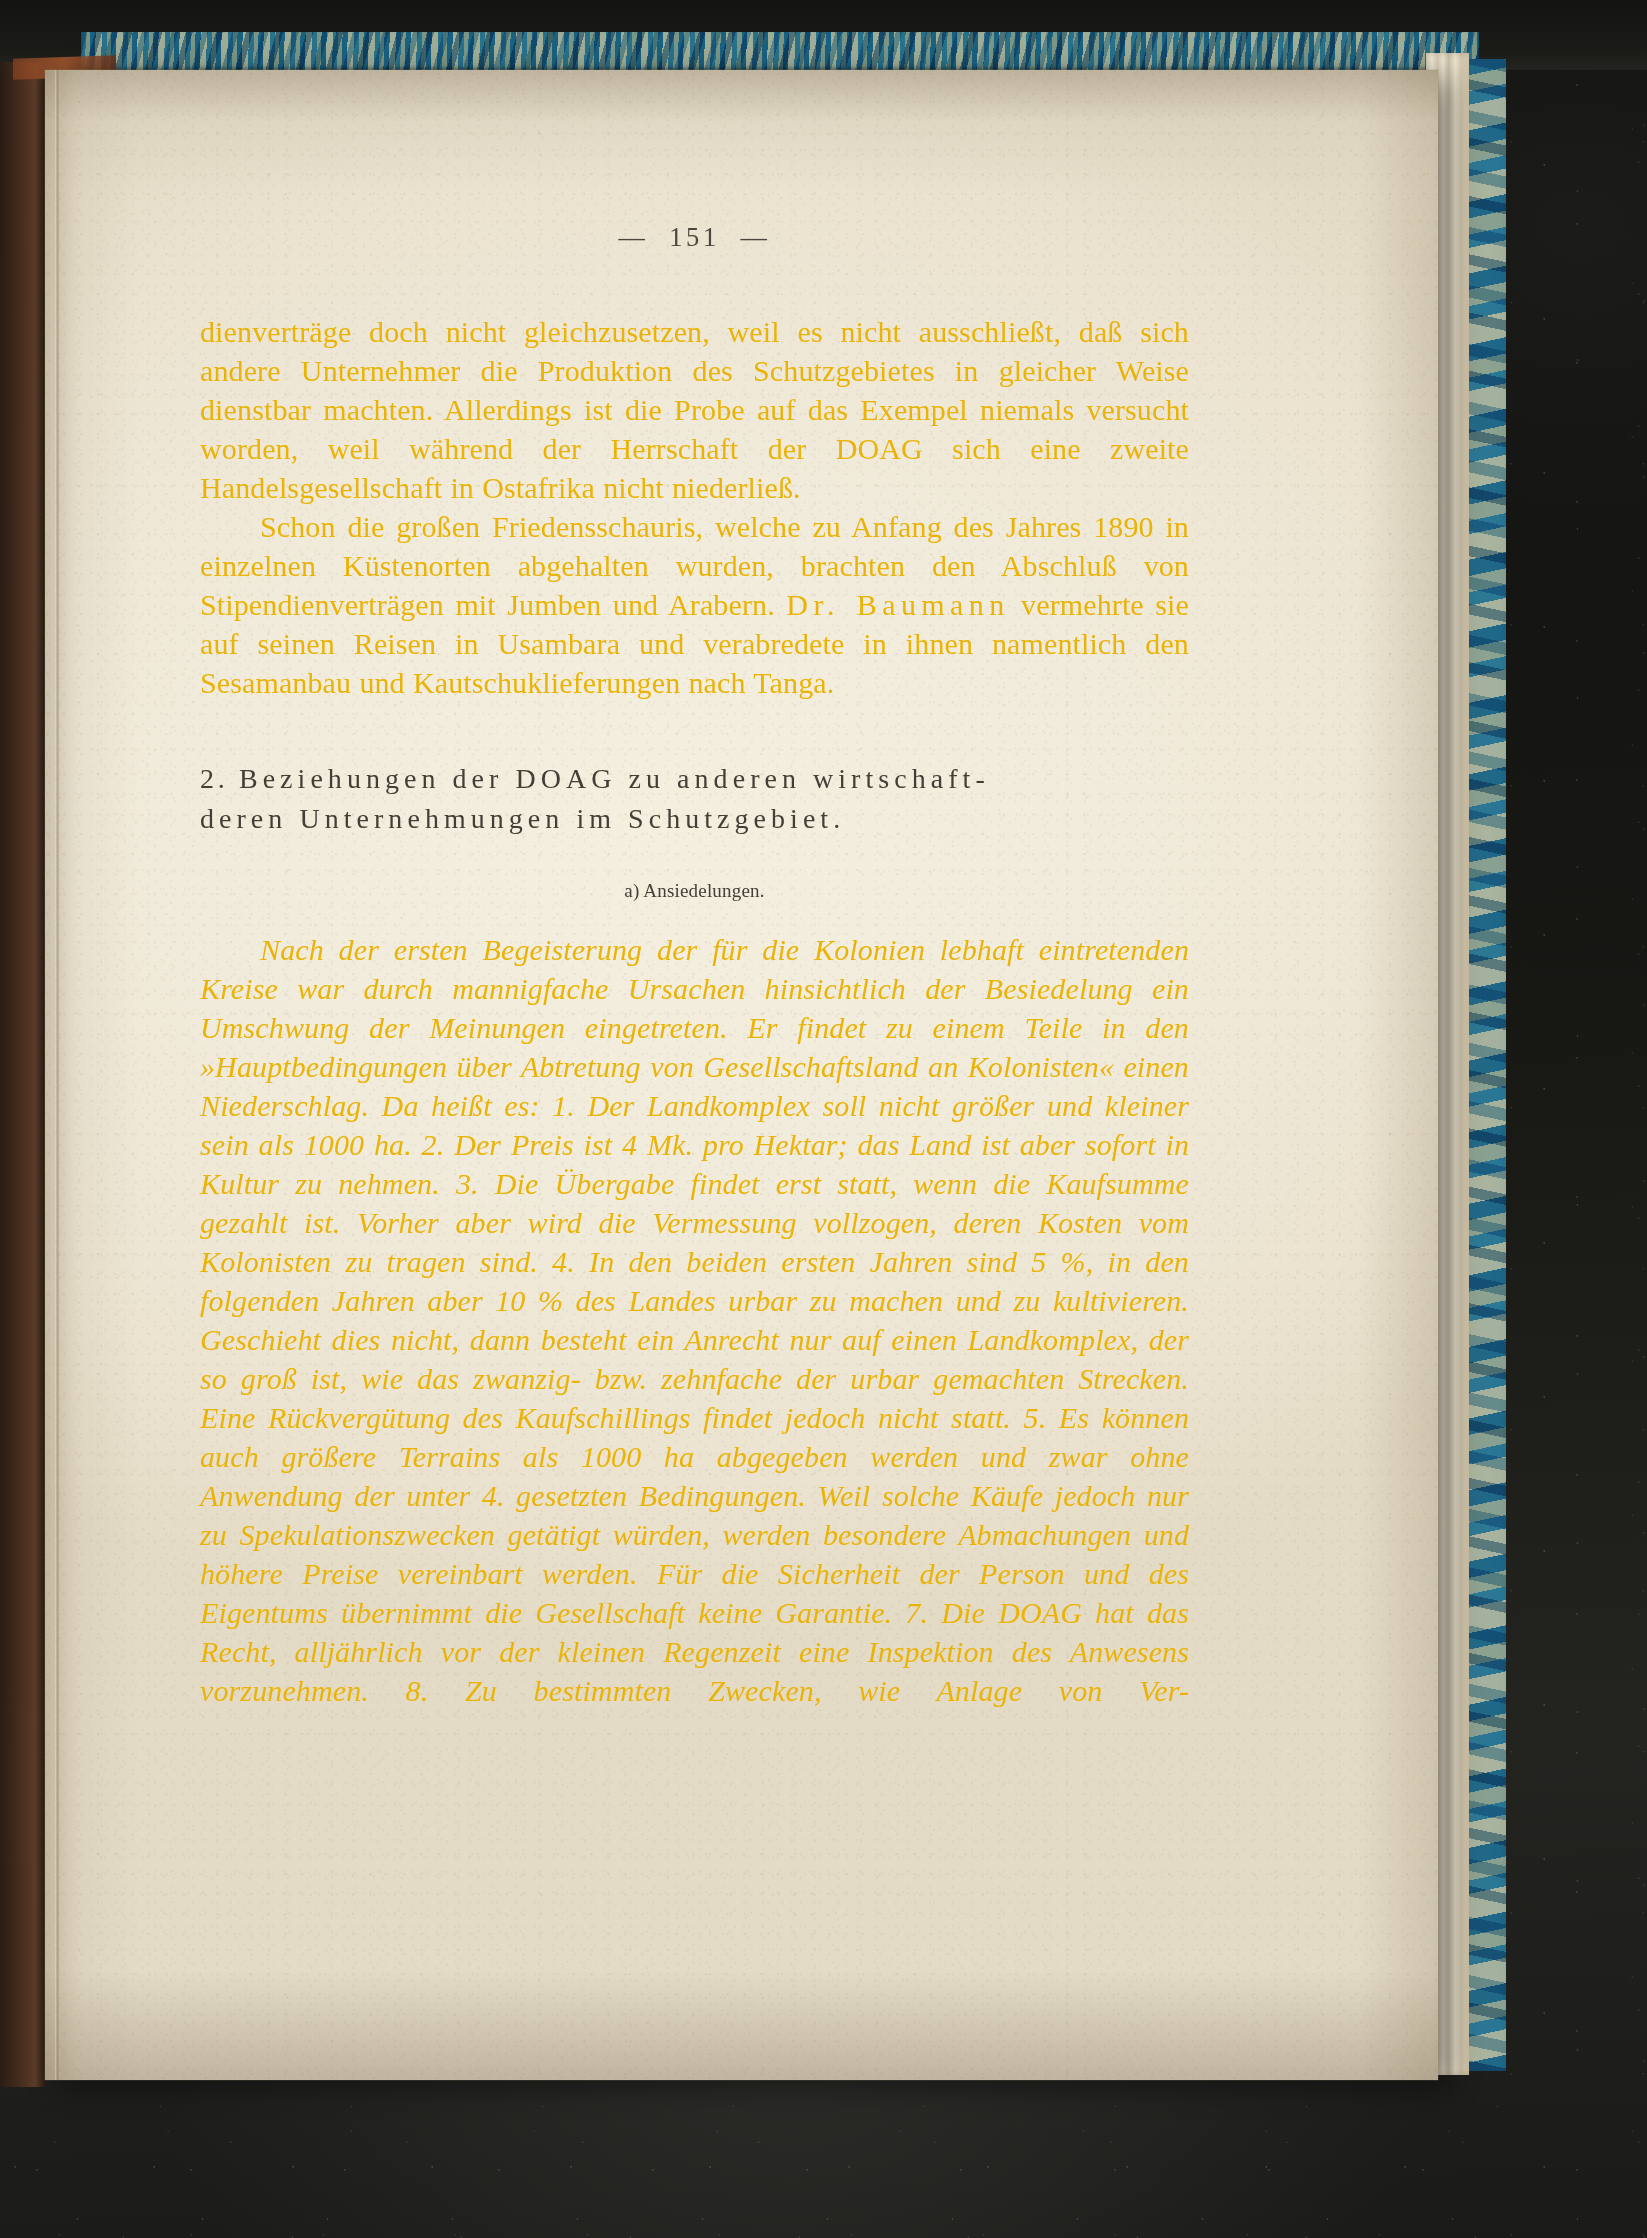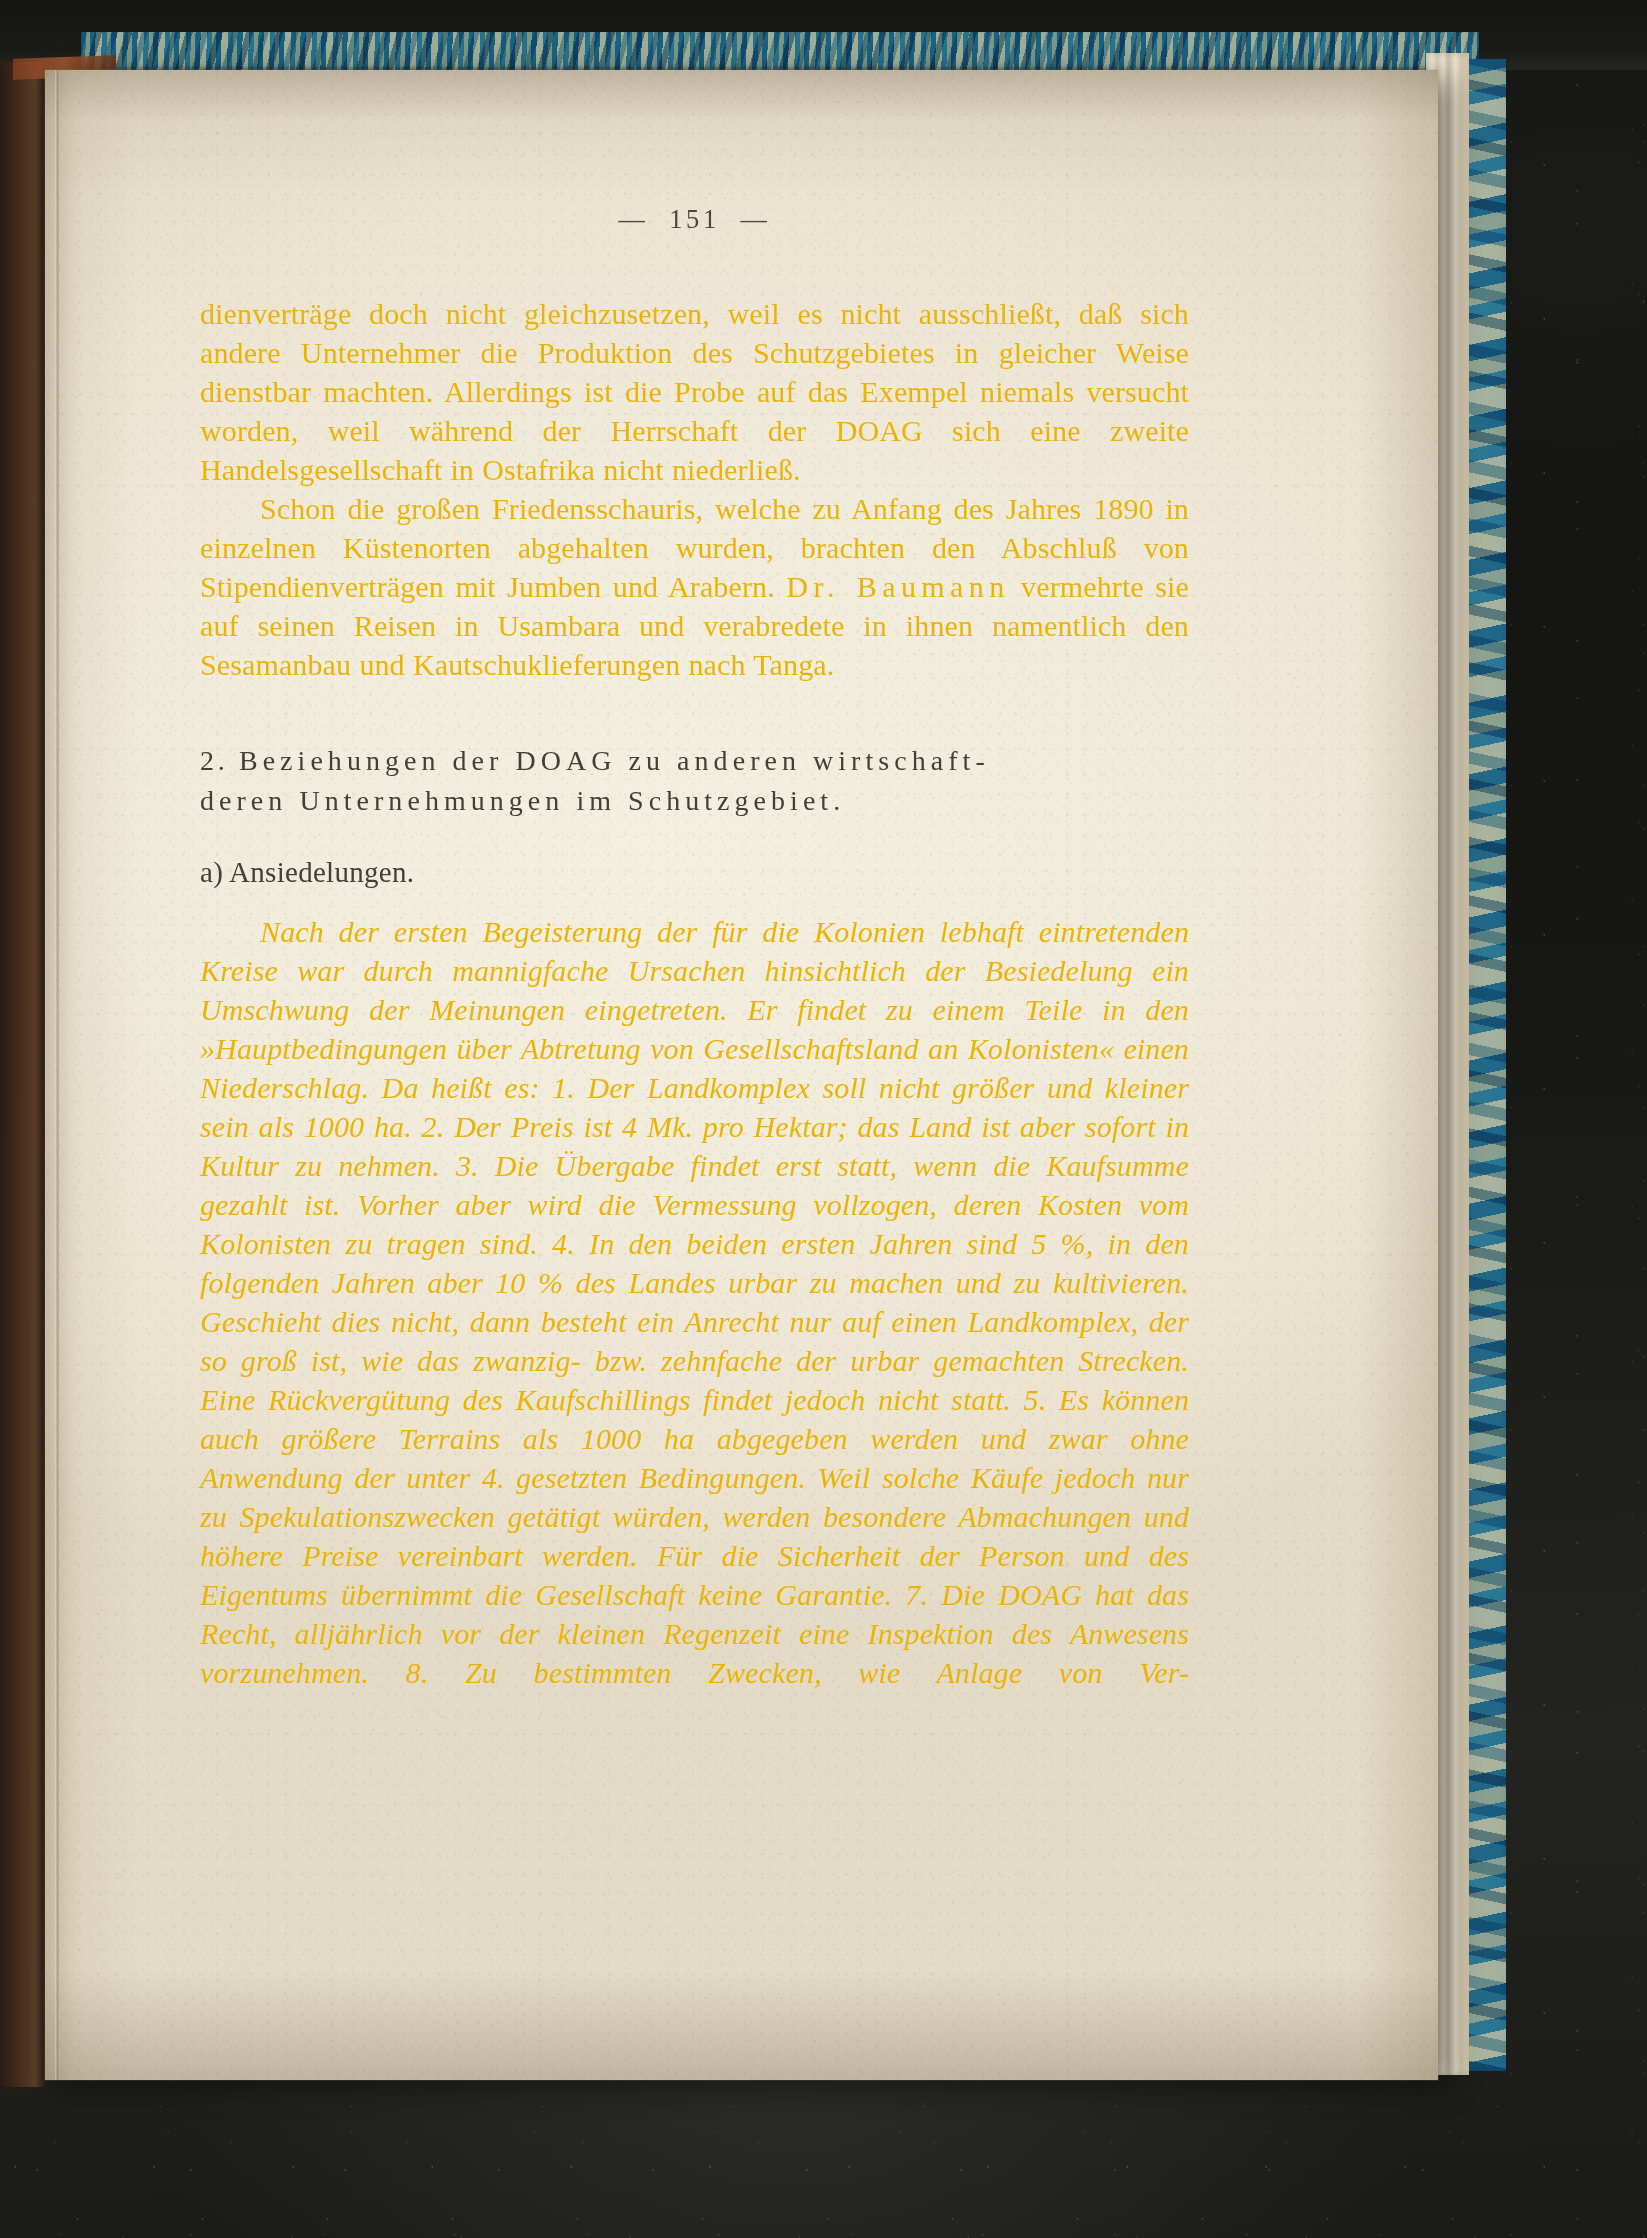--- a/index.html
+++ b/index.html
@@ -176,21 +176,21 @@
     background: linear-gradient(90deg,
       rgba(255,255,255,.5) 0%, rgba(152,134,102,.55) 40%,
       rgba(120,102,72,.42) 62%, rgba(255,255,255,.22) 100%);
     opacity: .8;
   }
 
   
   .typeblock {
     position: absolute;
     left: 200px;
-    top: 206px;
+    top: 224px;
     width: 989px;
     color: #46403a;
     font-size: 30px;
     line-height: 1.0;
   }
 
   .folio {
     text-align: center;
     font-size: 26.4px;
     letter-spacing: .14em;
@@ -219,21 +219,22 @@
   
   .head-section {
     margin: 57px 0 0 0;
     font-size: 28px;
     line-height: 40px;
     letter-spacing: .13em;
     color: #443e37;
   }
   .head-sub {
     margin: 34px 0 22px 0;
-    font-size: 29px;
+    text-align: center;
+    font-size: 19px;
     line-height: 35px;
     letter-spacing: .01em;
     color: #443e37;
   }
 
   
   p.lastblock { text-align: justify; }
   p.lastblock::after {
     content: "";
     display: inline-block;

